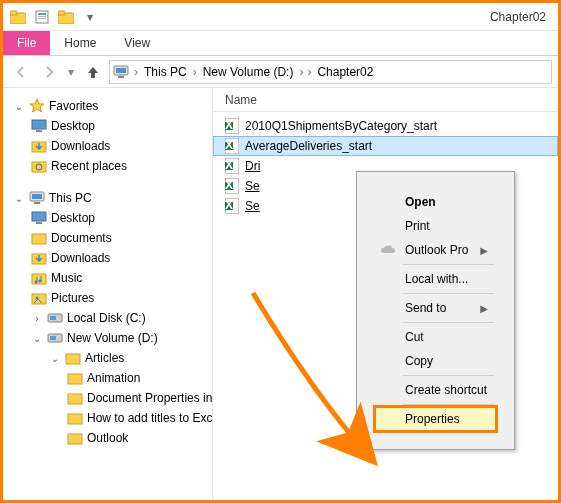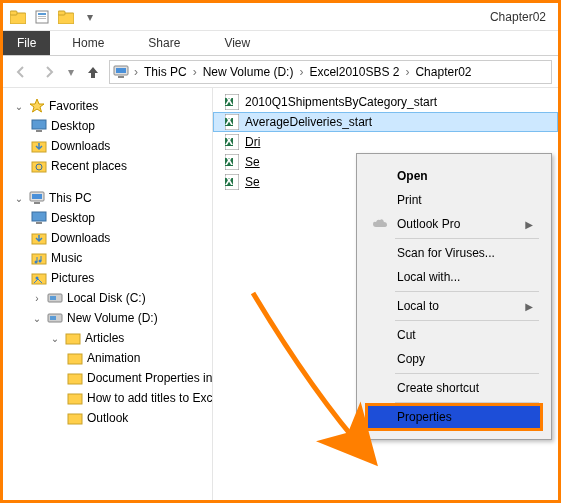--- a/index.html
+++ b/index.html
@@ -7,22 +7,22 @@
 .window { display: flex; flex-direction: column; height: 100%; }
 
 
 .titlebar { height: 28px; background: linear-gradient(#fff, #fff); display: flex; align-items: center; padding: 0 4px; border-bottom: 1px solid #e5e5e5; }
 .titlebar .qat { display: flex; gap: 2px; align-items: center; }
 .titlebar .qat-icon { width: 22px; height: 22px; display: flex; align-items: center; justify-content: center; }
 .titlebar .title { margin-left: auto; margin-right: 8px; color: #333; }
 
 
 .menubar { height: 25px; display: flex; align-items: stretch; border-bottom: 1px solid #d0d0d0; }
-.menubar .file { background: #404040; color: #fff; padding: 0 14px; display: flex; align-items: center; font-size: 12px; }
-.menubar .tab { padding: 0 22px; display: flex; align-items: center; color: #333; }
+.menubar .file { background: #ec4899; color: #fff; padding: 0 14px; display: flex; align-items: center; font-size: 12px; }
+.menubar .tab { padding: 0 14px; display: flex; align-items: center; color: #333; }
 
 
 .addressbar { height: 32px; display: flex; align-items: center; padding: 3px 6px; gap: 4px; border-bottom: 1px solid #e5e5e5; }
 .nav-arrow { width: 24px; height: 24px; border-radius: 2px; display: flex; align-items: center; justify-content: center; color: #888; }
 .nav-arrow.disabled { color: #bbb; }
 .breadcrumb { flex: 1; height: 24px; border: 1px solid #ccc; background: #fff; display: flex; align-items: center; padding: 0 2px; overflow: hidden; }
 .bc-icon { width: 18px; height: 18px; display: flex; align-items: center; justify-content: center; margin-right: 2px; }
 .bc-seg { padding: 0 4px; white-space: nowrap; }
 .bc-sep { color: #777; padding: 0 2px; }
 
@@ -40,27 +40,27 @@
 
 .filepane { flex: 1; display: flex; flex-direction: column; }
 .col-header { height: 24px; display: flex; align-items: center; border-bottom: 1px solid #e5e5e5; padding-left: 12px; }
 .col-name { color: #444; }
 .filelist { flex: 1; padding: 4px 0; position: relative; }
 .file-row { height: 20px; display: flex; align-items: center; padding-left: 12px; gap: 6px; }
 .file-row.selected { background: #cde8ff; border: 1px solid #7bbef0; padding-left: 11px; }
 .file-row .truncated { overflow: hidden; white-space: nowrap; width: 28px; text-decoration: underline; }
 
 
-.context-menu { position: absolute; left: 353px; top: 150px; width: 196px; background: #f0f0f0; border: 1px solid #a0a0a0; box-shadow: 2px 2px 4px rgba(0,0,0,0.25); padding: 10px; }
+.context-menu { position: absolute; left: 353px; top: 168px; width: 159px; background: #f0f0f0; border: 1px solid #a0a0a0; box-shadow: 2px 2px 4px rgba(0,0,0,0.25); padding: 18px; }
 .cm-item { height: 24px; display: flex; align-items: center; padding-left: 30px; position: relative; }
 .cm-item .cm-icon { position: absolute; left: 4px; width: 18px; height: 18px; display: flex; align-items: center; justify-content: center; }
 .cm-item.bold { font-weight: 600; }
 .cm-sep { height: 1px; background: #d0d0d0; margin: 2px 2px 2px 28px; }
 .cm-sub { position: absolute; right: 8px; color: #666; font-size: 10px; }
-.cm-item.highlight { outline: 3px solid #ff7f00; outline-offset: -1px; z-index: 10; background:#1d4ed8; }
+.cm-item.highlight { outline: 3px solid #ff7f00; outline-offset: -1px; z-index: 10; background:#fef9c3; }
 
 
 svg { display: block; }
 
 
 .arrow-overlay { position: absolute; pointer-events: none; left: 0; top: 0; }
 </style>
 </head>
 <body>
 
@@ -89,21 +89,20 @@
           </svg>
       </span>
       <span class="qat-icon" style="color:#666;">▾</span>
     </div>
     <span class="title">Chapter02</span>
   </div>
 
   <div class="menubar">
     <div class="file">File</div>
     <div class="tab">Home</div>
-    <div class="tab">Share</div>
     <div class="tab">View</div>
   </div>
 
   <div class="addressbar">
     <div class="nav-arrow disabled">
       <svg width="16" height="16">
           <path d="M10 3 L5 8 L10 13" stroke="#bbb" stroke-width="2" fill="none"></path>
         </svg>
     </div>
     <div class="nav-arrow disabled">
@@ -123,21 +122,20 @@
             <rect x="1" y="1" width="14" height="9" rx="1" fill="#e0e0e0" stroke="#888"></rect>
             <rect x="3" y="3" width="10" height="5" fill="#4a90d9"></rect>
             <rect x="5" y="11" width="6" height="2" fill="#888"></rect>
           </svg>
       </span>
       <span class="bc-sep">›</span>
       <span class="bc-seg">This PC</span>
       <span class="bc-sep">›</span>
       <span class="bc-seg">New Volume (D:)</span>
       <span class="bc-sep">›</span>
-      <span class="bc-seg">Excel2010SBS 2</span>
       <span class="bc-sep">›</span>
       <span class="bc-seg">Chapter02</span>
     </div>
   </div>
 
   <div class="main">
 
     <div class="navpane">
 
       <div class="tree-group">
@@ -197,20 +195,28 @@
                 <rect x="1" y="1" width="14" height="9" fill="#5b9bd5" stroke="#3b6fa0"></rect>
                 <rect x="5" y="11" width="6" height="2" fill="#888"></rect>
               </svg>
             </span>
             <span class="label">Desktop</span>
           </div>
         <div class="tree-item indent1">
             <span>
               <svg width="16" height="14">
                 <rect x="1" y="3" width="14" height="10" fill="#ffcf4b" stroke="#caa22a"></rect>
+              </svg>
+            </span>
+            <span class="label">Documents</span>
+          </div>
+        <div class="tree-item indent1">
+            <span>
+              <svg width="16" height="14">
+                <rect x="1" y="3" width="14" height="10" fill="#ffcf4b" stroke="#caa22a"></rect>
                 <path d="M8 4 L8 9 M5 7 L8 10 L11 7" stroke="#3b82c4" stroke-width="1.5" fill="none"></path>
               </svg>
             </span>
             <span class="label">Downloads</span>
           </div>
         <div class="tree-item indent1">
             <span>
               <svg width="16" height="14">
                 <rect x="1" y="3" width="14" height="10" fill="#ffcf4b" stroke="#caa22a"></rect>
                 <path d="M6 6 L6 11 M10 5 L10 10" stroke="#3b82c4"></path>
@@ -288,20 +294,23 @@
               <svg width="16" height="14">
                 <rect x="1" y="3" width="14" height="10" fill="#ffcf4b" stroke="#caa22a"></rect>
               </svg>
             </span>
             <span class="label">Outlook</span>
           </div>
       </div>
     </div>
 
     <div class="filepane">
+      <div class="col-header">
+        <span class="col-name">Name</span>
+      </div>
       <div class="filelist">
         <div class="file-row">
           <span>
               <svg width="14" height="16">
                 <rect x="0" y="0" width="14" height="16" fill="#fff" stroke="#888"></rect>
                 <rect x="0" y="4" width="8" height="8" fill="#217346"></rect>
                 <text x="4" y="11" fill="#fff" font-size="7" text-anchor="middle" font-weight="bold">X</text>
               </svg>
             </span>
           <span>2010Q1ShipmentsByCategory_start</span>
@@ -362,28 +371,25 @@
     <span class="cm-icon">
         <svg width="16" height="12">
           <path d="M4 9 Q1 9 1 6 Q1 3 4 4 Q5 1 8 2 Q11 0 12 4 Q15 4 15 7 Q15 9 12 9 Z" fill="#b8b8b8"></path>
         </svg>
       </span>
     <span>Outlook Pro</span>
     <span class="cm-sub">▶</span>
   </div>
   <div class="cm-sep"></div>
   <div class="cm-item">
-      <span>Scan for Viruses...</span>
-    </div>
-  <div class="cm-item">
       <span>Local with...</span>
     </div>
   <div class="cm-sep"></div>
   <div class="cm-item">
-      <span>Local to</span>
+      <span>Send to</span>
       <span class="cm-sub">▶</span>
     </div>
   <div class="cm-sep"></div>
   <div class="cm-item">
       <span>Cut</span>
     </div>
   <div class="cm-item">
       <span>Copy</span>
     </div>
   <div class="cm-sep"></div>

